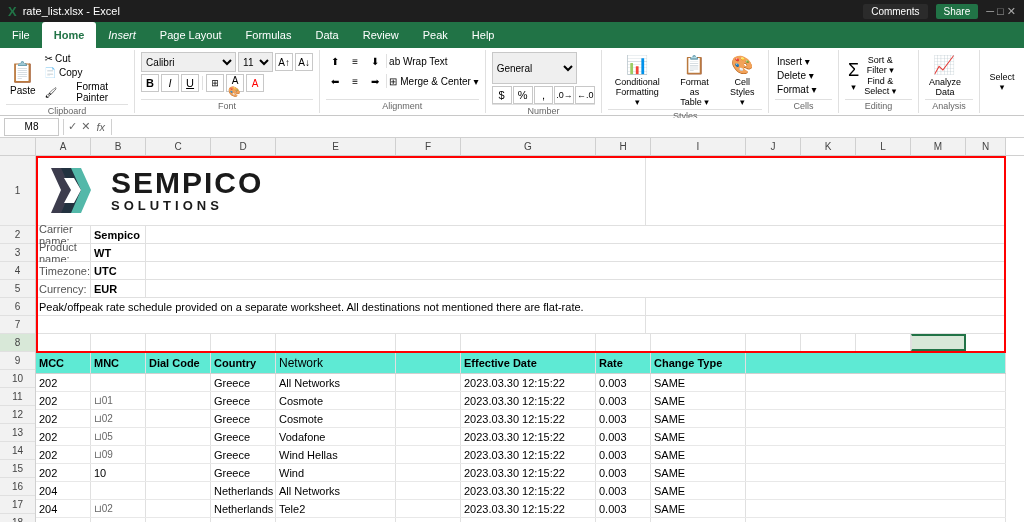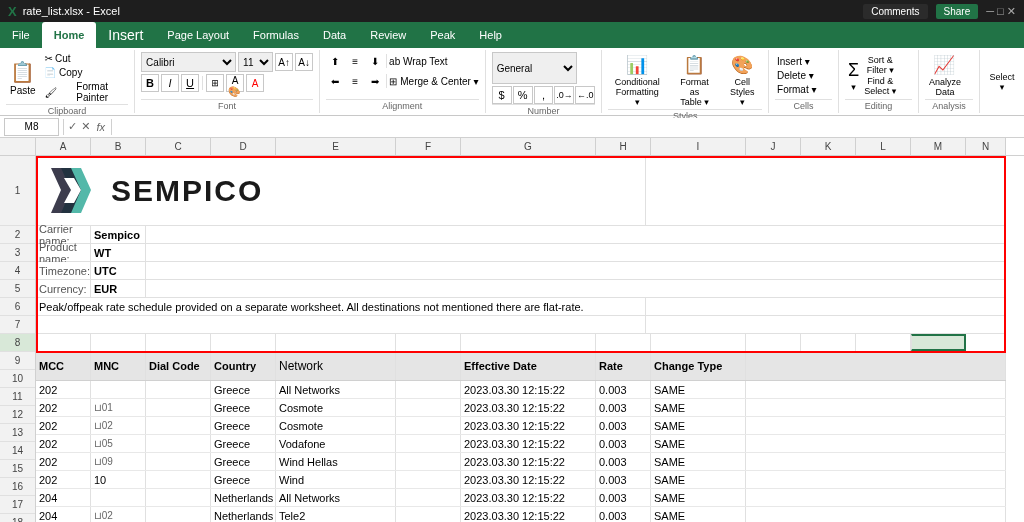--- a/index.html
+++ b/index.html
@@ -16,21 +16,21 @@
   <div style="display:flex; align-items:center; gap:8px;">
     <button style="background:#2b2b2b; border:none; color:white; font-size:10px; padding:2px 8px; cursor:pointer; border-radius:2px;">Comments</button>
     <button style="background:#217346; border:none; color:white; font-size:10px; padding:2px 8px; cursor:pointer; border-radius:2px;">Share</button>
     <span style="color:#aaa; font-size:11px;">─ □ ✕</span>
   </div>
 </div>
 
 <div style="display:flex; background:#217346; height:26px; align-items:flex-end;">
   <div style="padding:0 12px; color:white; font-size:11px; display:flex; align-items:center; height:26px; cursor:pointer;">File</div>
   <div style="padding:0 12px; color:#217346; background:white; font-size:11px; font-weight:bold; display:flex; align-items:center; height:26px; cursor:pointer; border-radius:3px 3px 0 0;">Home</div>
-  <div style="padding:4px 12px; color:white; font-size:14px; display:flex; align-items:center; height:26px; cursor:pointer;">Insert</div>
+  <div style="padding:4px 12px; color:white; font-size:11px; display:flex; align-items:center; height:26px; cursor:pointer;font-style:italic;">Insert</div>
   <div style="padding:0 12px; color:white; font-size:11px; display:flex; align-items:center; height:26px; cursor:pointer;">Page Layout</div>
   <div style="padding:0 12px; color:white; font-size:11px; display:flex; align-items:center; height:26px; cursor:pointer;">Formulas</div>
   <div style="padding:0 12px; color:white; font-size:11px; display:flex; align-items:center; height:26px; cursor:pointer;">Data</div>
   <div style="padding:0 12px; color:white; font-size:11px; display:flex; align-items:center; height:26px; cursor:pointer;">Review</div>
   <div style="padding:0 12px; color:white; font-size:11px; display:flex; align-items:center; height:26px; cursor:pointer;">Peak</div>
   <div style="padding:0 12px; color:white; font-size:11px; display:flex; align-items:center; height:26px; cursor:pointer;">Help</div>
 </div>
 
 <div style="display:flex; background:#fff; border-bottom:1px solid #c8c8c8; height:68px; align-items:stretch; padding:2px 0;">
 
@@ -231,20 +231,21 @@
       <div style="display:flex; height:70px; border-bottom:1px solid #e0e0e0; background:white;">
         <div style="width:610px; border-right:1px solid #e0e0e0; display:flex; align-items:center; padding:6px 10px; gap:10px;">
 
           <svg width="55" height="55" viewBox="0 0 55 55">
             <polygon points="15,5 35,5 45,27 35,50 15,50 25,27" fill="#40b0a0" opacity="0.9"></polygon>
             <polygon points="5,5 25,5 35,27 25,50 5,50 15,27" fill="#1a1a2e" opacity="0.85"></polygon>
             <polygon points="18,15 28,15 35,27 28,40 18,40 25,27" fill="white"></polygon>
           </svg>
           <div>
             <div style="font-size:30px;font-weight:900;color:#1a1a1a;letter-spacing:2px;line-height:1;">SEMPICO</div>
+            <div style="font-size:13px;font-weight:bold;color:#1a1a1a;letter-spacing:4px;">SOLUTIONS</div>
           </div>
         </div>
         <div style="flex:1;background:white;"></div>
       </div>
 
       <div style="display:flex; height:18px; border-bottom:1px solid #e0e0e0; background:white;">
         <div style="width:55px;border-right:1px solid #e0e0e0;padding:0 3px;font-size:11px;display:flex;align-items:center;color:#555;">Carrier name:</div>
         <div style="width:55px;border-right:1px solid #e0e0e0;padding:0 3px;font-size:11px;display:flex;align-items:center;font-weight:bold;">Sempico</div>
         <div style="flex:1;background:white;border-right:1px solid #e0e0e0;"></div>
       </div>
@@ -288,21 +289,21 @@
         <div style="width:55px;background:white;border-right:1px solid #e0e0e0;"></div>
         <div style="width:95px;background:white;border-right:1px solid #e0e0e0;"></div>
         <div style="width:55px;background:white;border-right:1px solid #e0e0e0;"></div>
         <div style="width:55px;background:white;border-right:1px solid #e0e0e0;"></div>
         <div style="width:55px;background:white;border-right:1px solid #e0e0e0;"></div>
 
         <div style="width:55px;background:#d8e8d8;border-right:2px solid #217346;border-left:1px solid #e0e0e0;border-top:2px solid #217346;border-bottom:2px solid #217346;"></div>
         <div style="width:40px;background:white;border-right:1px solid #e0e0e0;"></div>
       </div>
 
-      <div style="display:flex; height:29px; border-bottom:1px solid #d0d0d0; background:#e5e5e5;justify-content:flex-end;">
+      <div style="display:flex; height:22px; border-bottom:1px solid #d0d0d0; background:#5eead4;justify-content:flex-end;">
         <div style="width:55px;border-right:1px solid #e0e0e0;padding:0 3px;font-size:11px;font-weight:bold;display:flex;align-items:center;">MCC</div>
         <div style="width:55px;border-right:1px solid #e0e0e0;padding:0 3px;font-size:11px;font-weight:bold;display:flex;align-items:center;">MNC</div>
         <div style="width:65px;border-right:1px solid #e0e0e0;padding:0 3px;font-size:11px;font-weight:bold;display:flex;align-items:center;">Dial Code</div>
         <div style="width:65px;border-right:1px solid #e0e0e0;padding:0 3px;font-size:11px;font-weight:bold;display:flex;align-items:center;">Country</div>
         <div style="width:120px;border-right:1px solid #e0e0e0;padding:0 3px;font-size:12px;font-weight:normal;display:flex;align-items:center;">Network</div>
         <div style="width:65px;border-right:1px solid #e0e0e0;padding:0 3px;font-size:11px;font-weight:bold;display:flex;align-items:center;"></div>
         <div style="width:135px;border-right:1px solid #e0e0e0;padding:0 3px;font-size:11px;font-weight:bold;display:flex;align-items:center;">Effective Date</div>
         <div style="width:55px;border-right:1px solid #e0e0e0;padding:0 3px;font-size:11px;font-weight:bold;display:flex;align-items:center;">Rate</div>
         <div style="width:95px;border-right:1px solid #e0e0e0;padding:0 3px;font-size:11px;font-weight:bold;display:flex;align-items:center;">Change Type</div>
         <div style="flex:1;border-right:1px solid #e0e0e0;"></div>

